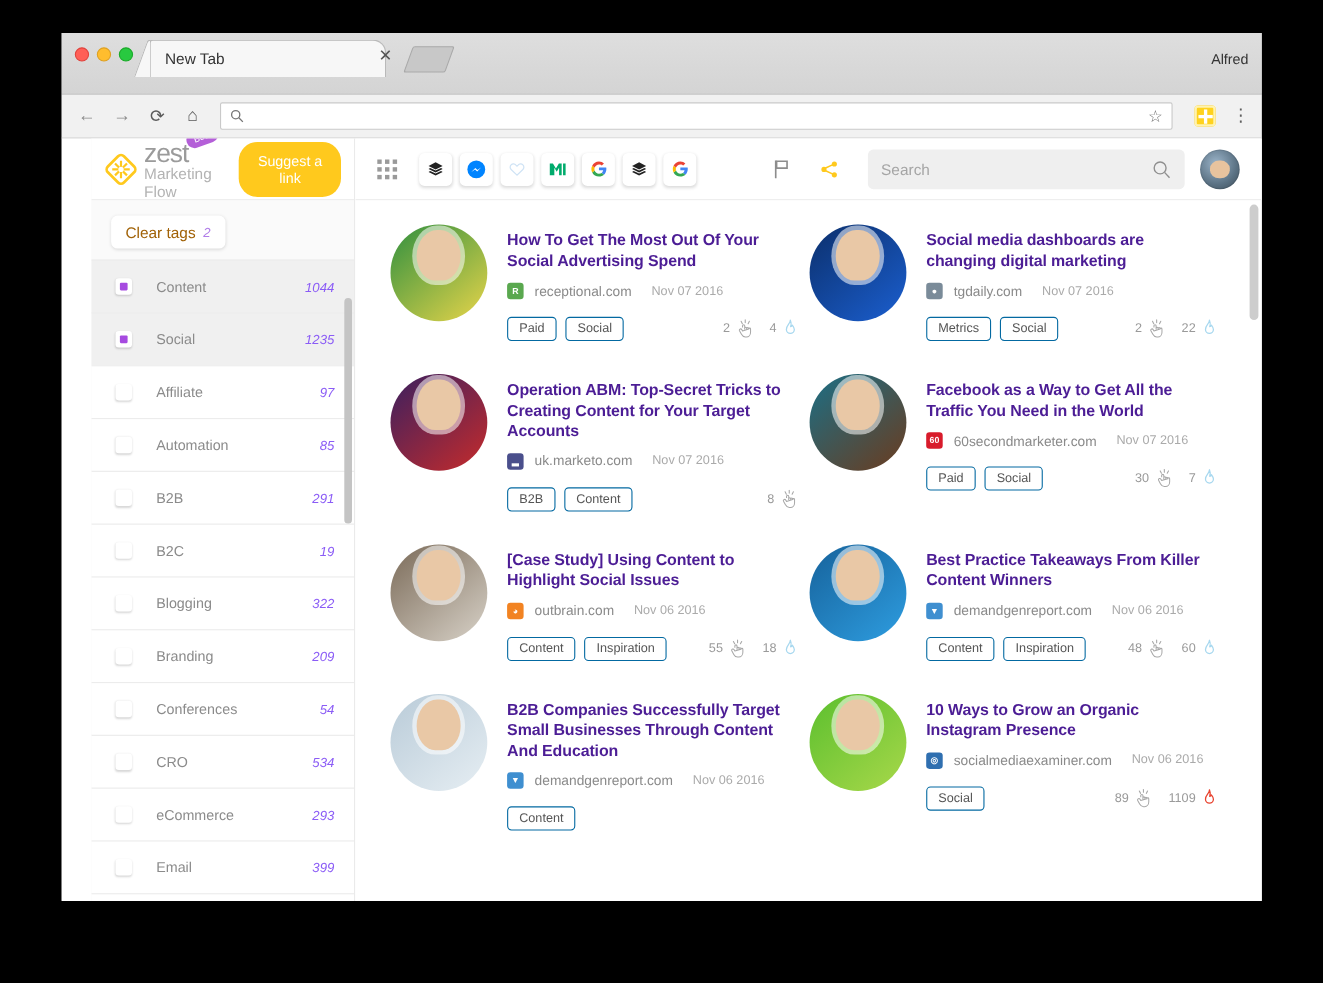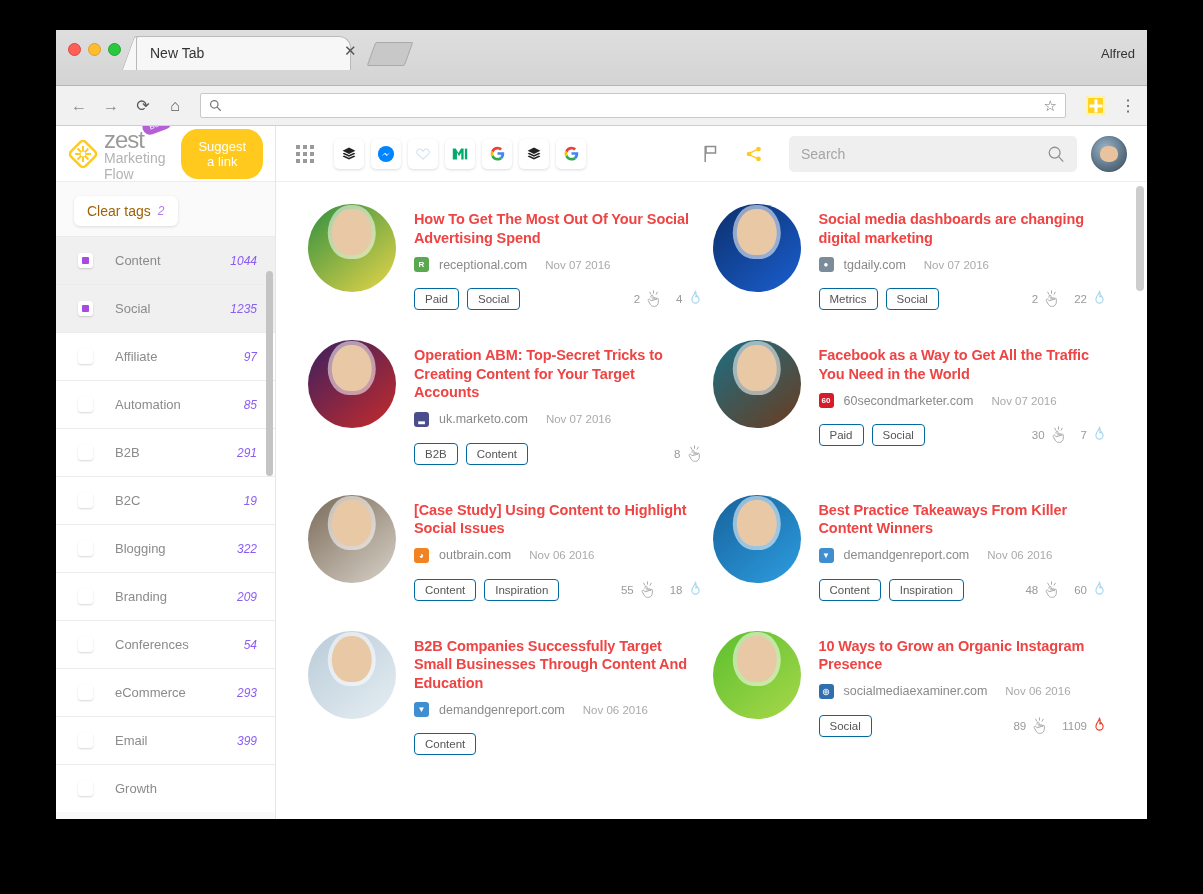--- a/index.html
+++ b/index.html
@@ -95,23 +95,23 @@
   }
   .ext-icon::before { width: 3px; height: 13px; transform: translate(-50%,-50%); }
   .ext-icon::after { width: 13px; height: 3px; transform: translate(-50%,-50%); }
   .kebab {
     width: 18px; margin-left: 8px; text-align: center; cursor: pointer;
     color: #5f5f5f; font-size: 16px; line-height: 6px;
   }
   
   .app { display: flex; height: 709px; background: #fff; }
   .sidebar {
-    width: 220px; background: #fafafa;
+    width: 240px; background: #fafafa;
     border-right: 1px solid #e6e6e6;
-    position: relative; overflow: hidden;
+    position: relative; overflow: hidden; margin-left: 27px;
   }
   .clear-tags-row { padding: 14px 18px 10px; }
   .clear-tags {
     display: inline-flex; align-items: center; gap: 7px;
     background: #fff; border-radius: 6px;
     padding: 7px 13px;
     box-shadow: 0 1px 3px rgba(0,0,0,.12);
     cursor: pointer;
   }
   .clear-tags .lbl { color: #a16207; font-size: 14px; }
@@ -187,21 +187,21 @@
   .card {
     width: 50%; display: flex; padding: 0 10px 30px 0; gap: 18px;
   }
   .thumb {
     width: 88px; height: 88px; border-radius: 50%;
     flex: none; overflow: hidden; position: relative;
     background: #ddd;
   }
   .card-body { flex: 1; min-width: 0; padding-top: 6px; }
   .card-title {
-    font-size: 14.5px; font-weight: bold; color: #ef4444;
+    font-size: 14.5px; font-weight: bold; color: #4c1d95;
     line-height: 1.28; letter-spacing: -0.1px;
   }
   .meta { display: flex; align-items: center; margin-top: 10px; gap: 10px; }
   .favicon {
     width: 15px; height: 15px; border-radius: 3px; flex: none;
     display: flex; align-items: center; justify-content: center;
     font-size: 8px; color: #fff; font-weight: bold;
   }
   .domain { font-size: 12.5px; color: #8a8a8a; }
   .date { font-size: 11.5px; color: #aaa; margin-left: 8px; }
@@ -334,20 +334,25 @@
             <span class="tag-name">Branding</span>
             <span class="tag-count">209</span>
           </div>
           <div class="tag-item">
             <span class="cbox"></span>
             <span class="tag-name">Conferences</span>
             <span class="tag-count">54</span>
           </div>
           <div class="tag-item">
             <span class="cbox"></span>
+            <span class="tag-name">CRO</span>
+            <span class="tag-count">534</span>
+          </div>
+          <div class="tag-item">
+            <span class="cbox"></span>
             <span class="tag-name">eCommerce</span>
             <span class="tag-count">293</span>
           </div>
           <div class="tag-item">
             <span class="cbox"></span>
             <span class="tag-name">Email</span>
             <span class="tag-count">399</span>
           </div>
           <div class="tag-item">
             <span class="cbox"></span>

